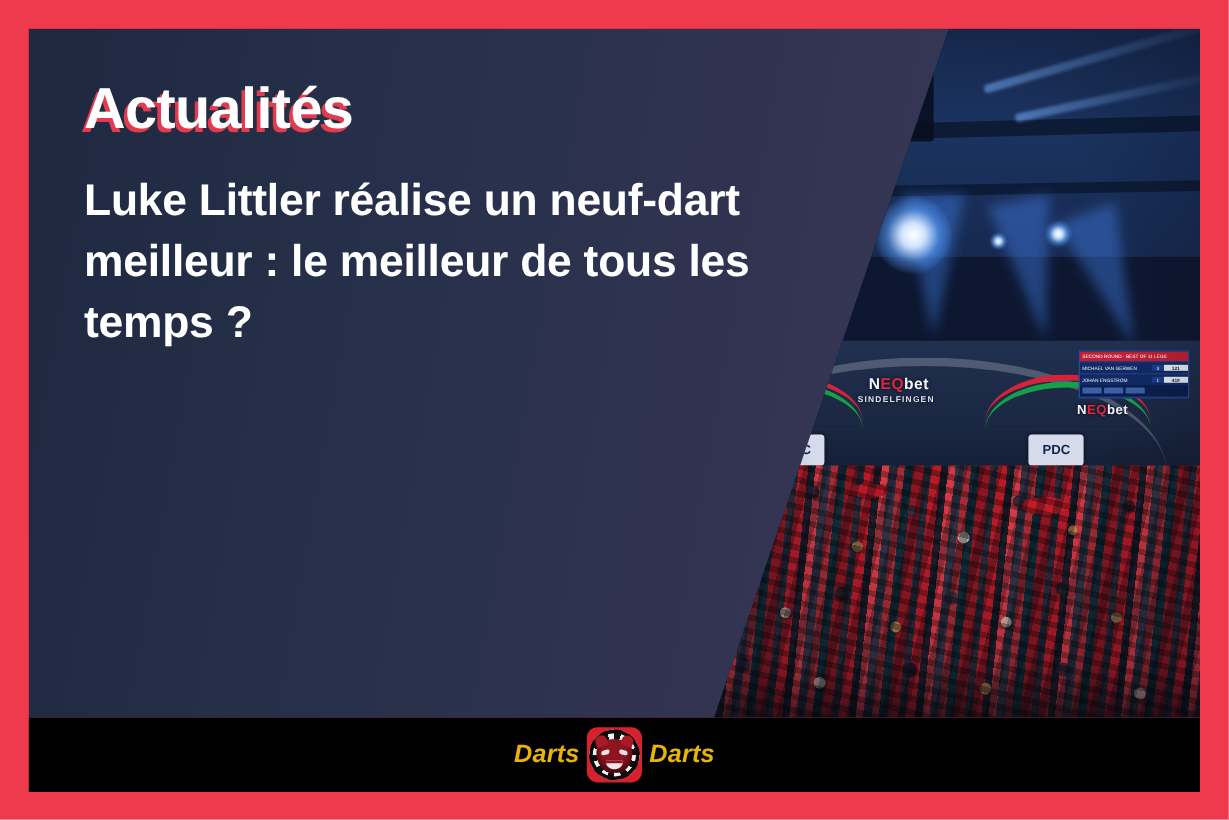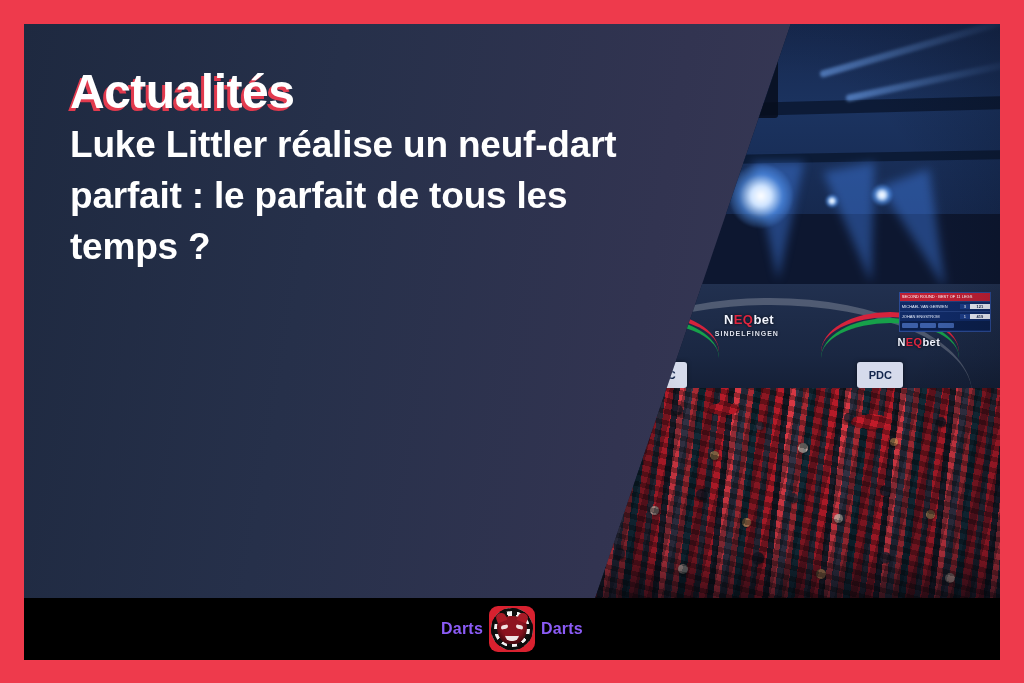--- a/index.html
+++ b/index.html
@@ -170,20 +170,21 @@
     top: 40px;
     width: 600px;
   }
 
   .kicker {
     font-size: 48px;
     font-weight: 700;
     color: #ffffff;
     letter-spacing: -0.5px;
     text-shadow: -3px 3px 0 #e23a4e;
+    margin-bottom: 22px;
     display: inline-block;
   }
 
   .headline {
     font-size: 37px;
     font-weight: 700;
     line-height: 1.38;
     color: #ffffff;
     letter-spacing: -0.2px;
   }
@@ -195,24 +196,25 @@
     top: 598px;
     width: 976px;
     height: 62px;
     background: #000000;
     display: flex;
     align-items: center;
     justify-content: center;
     gap: 2px;
   }
   .brand-word {
-    color: #8b5cf6;
-    font-size: 16px;
+    color: #eab308;
+    font-size: 21px;
     font-weight: 700;
     letter-spacing: .2px;
+    font-style: italic;
   }
   .brand-logo {
     position: relative;
     width: 46px; height: 46px;
     margin: 0 4px;
     border-radius: 9px;
     background: #d8212f;
     overflow: hidden;
     flex: none;
   }
@@ -386,21 +388,21 @@
           </div>
           <div class="floor-shadow"></div>
         </div>
 
         <div class="photo-vignette"></div>
       </div>
     </div>
 
     <div class="text-block">
       <div class="kicker">Actualités</div>
-      <h1 class="headline">Luke Littler réalise un neuf-dart parfait : le parfait de tous les temps ?</h1>
+      <h1 class="headline">Luke Littler réalise un neuf-dart meilleur : le meilleur de tous les temps ?</h1>
     </div>
   </div>
 
   <div class="footer">
     <span class="brand-word">Darts</span>
     <span class="brand-logo">
       <span class="board"></span>
       <span class="board-ring"></span>
       <span class="mask">
         <span class="horn l"></span>

